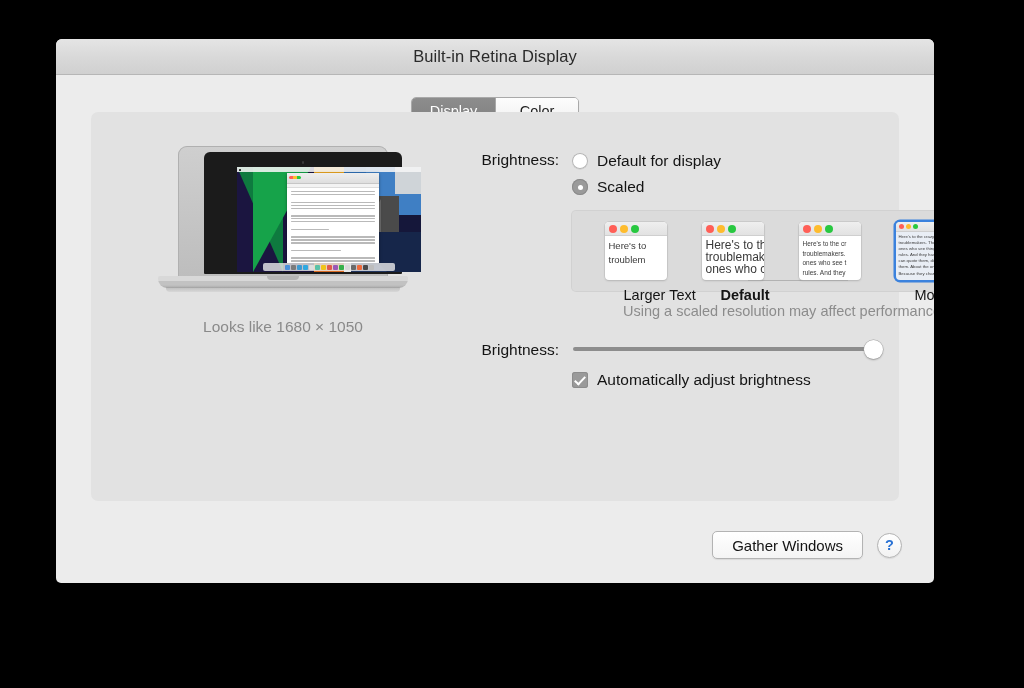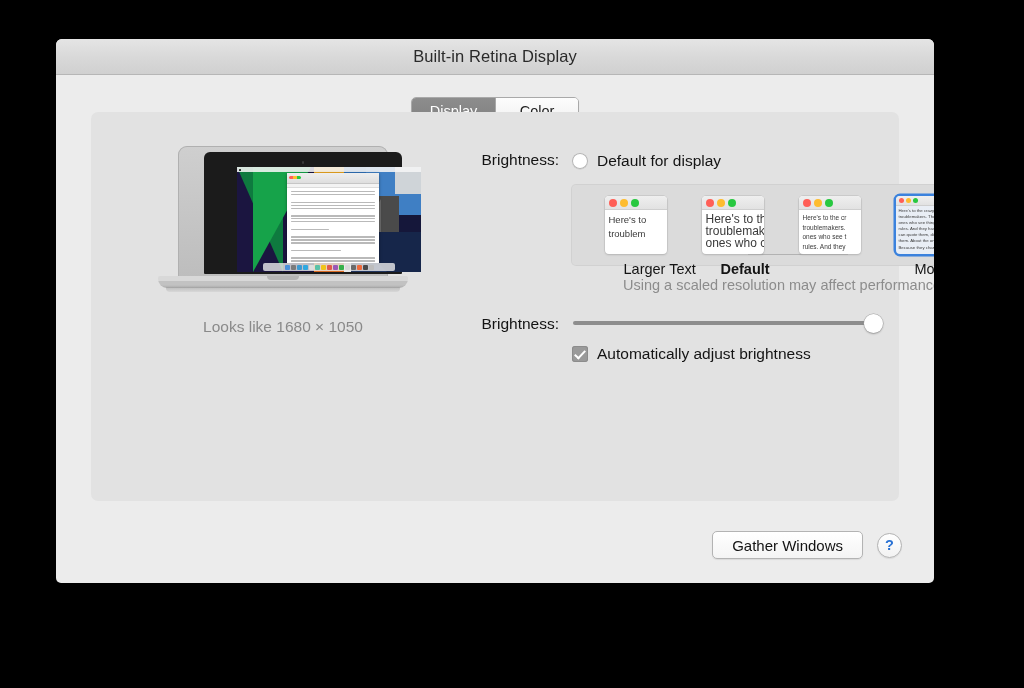--- a/index.html
+++ b/index.html
@@ -546,20 +546,24 @@
 
       <div class="row">
         <div class="row-label">Brightness:</div>
         <div class="row-body">
 
           <div class="radio-line">
             <span class="radio"></span>
             <span class="radio-text">Default for display</span>
           </div>
 
+          <div class="radio-line">
+            <span class="radio on"></span>
+            <span class="radio-text">Scaled</span>
+          </div>
 
           <div class="scaled-box">
             <div class="tick-line"></div>
             <div class="thumbs">
 
               <div class="thumb-wrap">
                 <div class="thumb s1">
                   <div class="thumb-tb">
                     <span class="tl r"></span>
                     <span class="tl y"></span>

